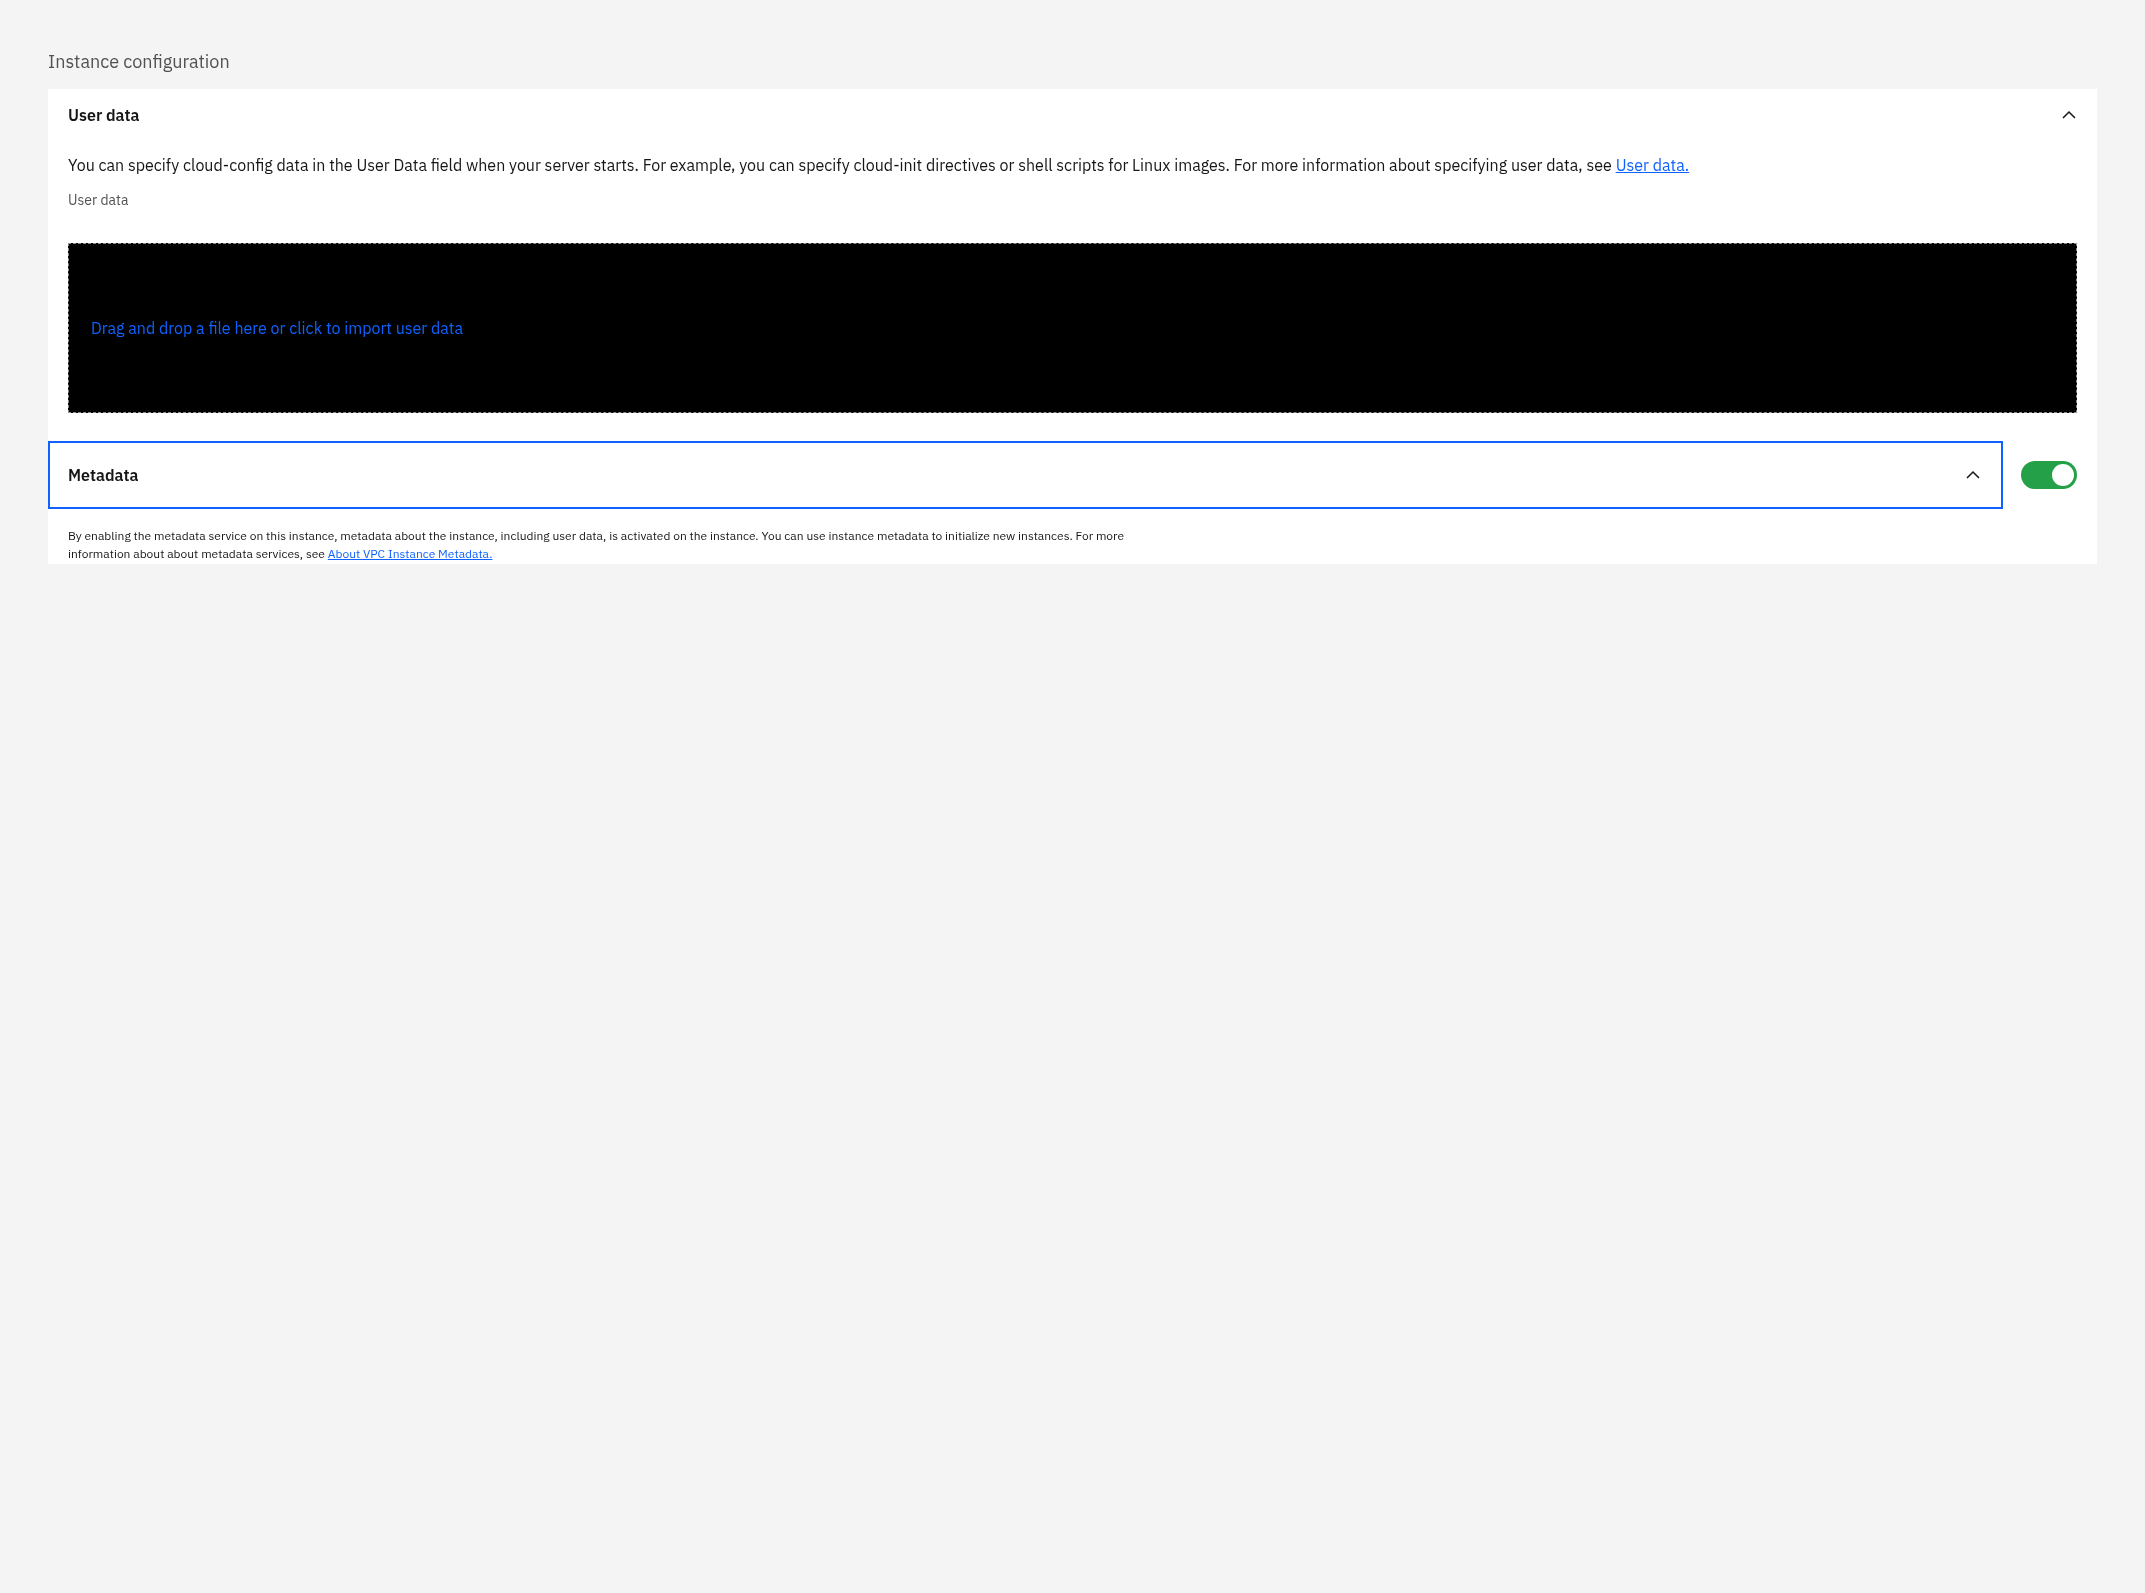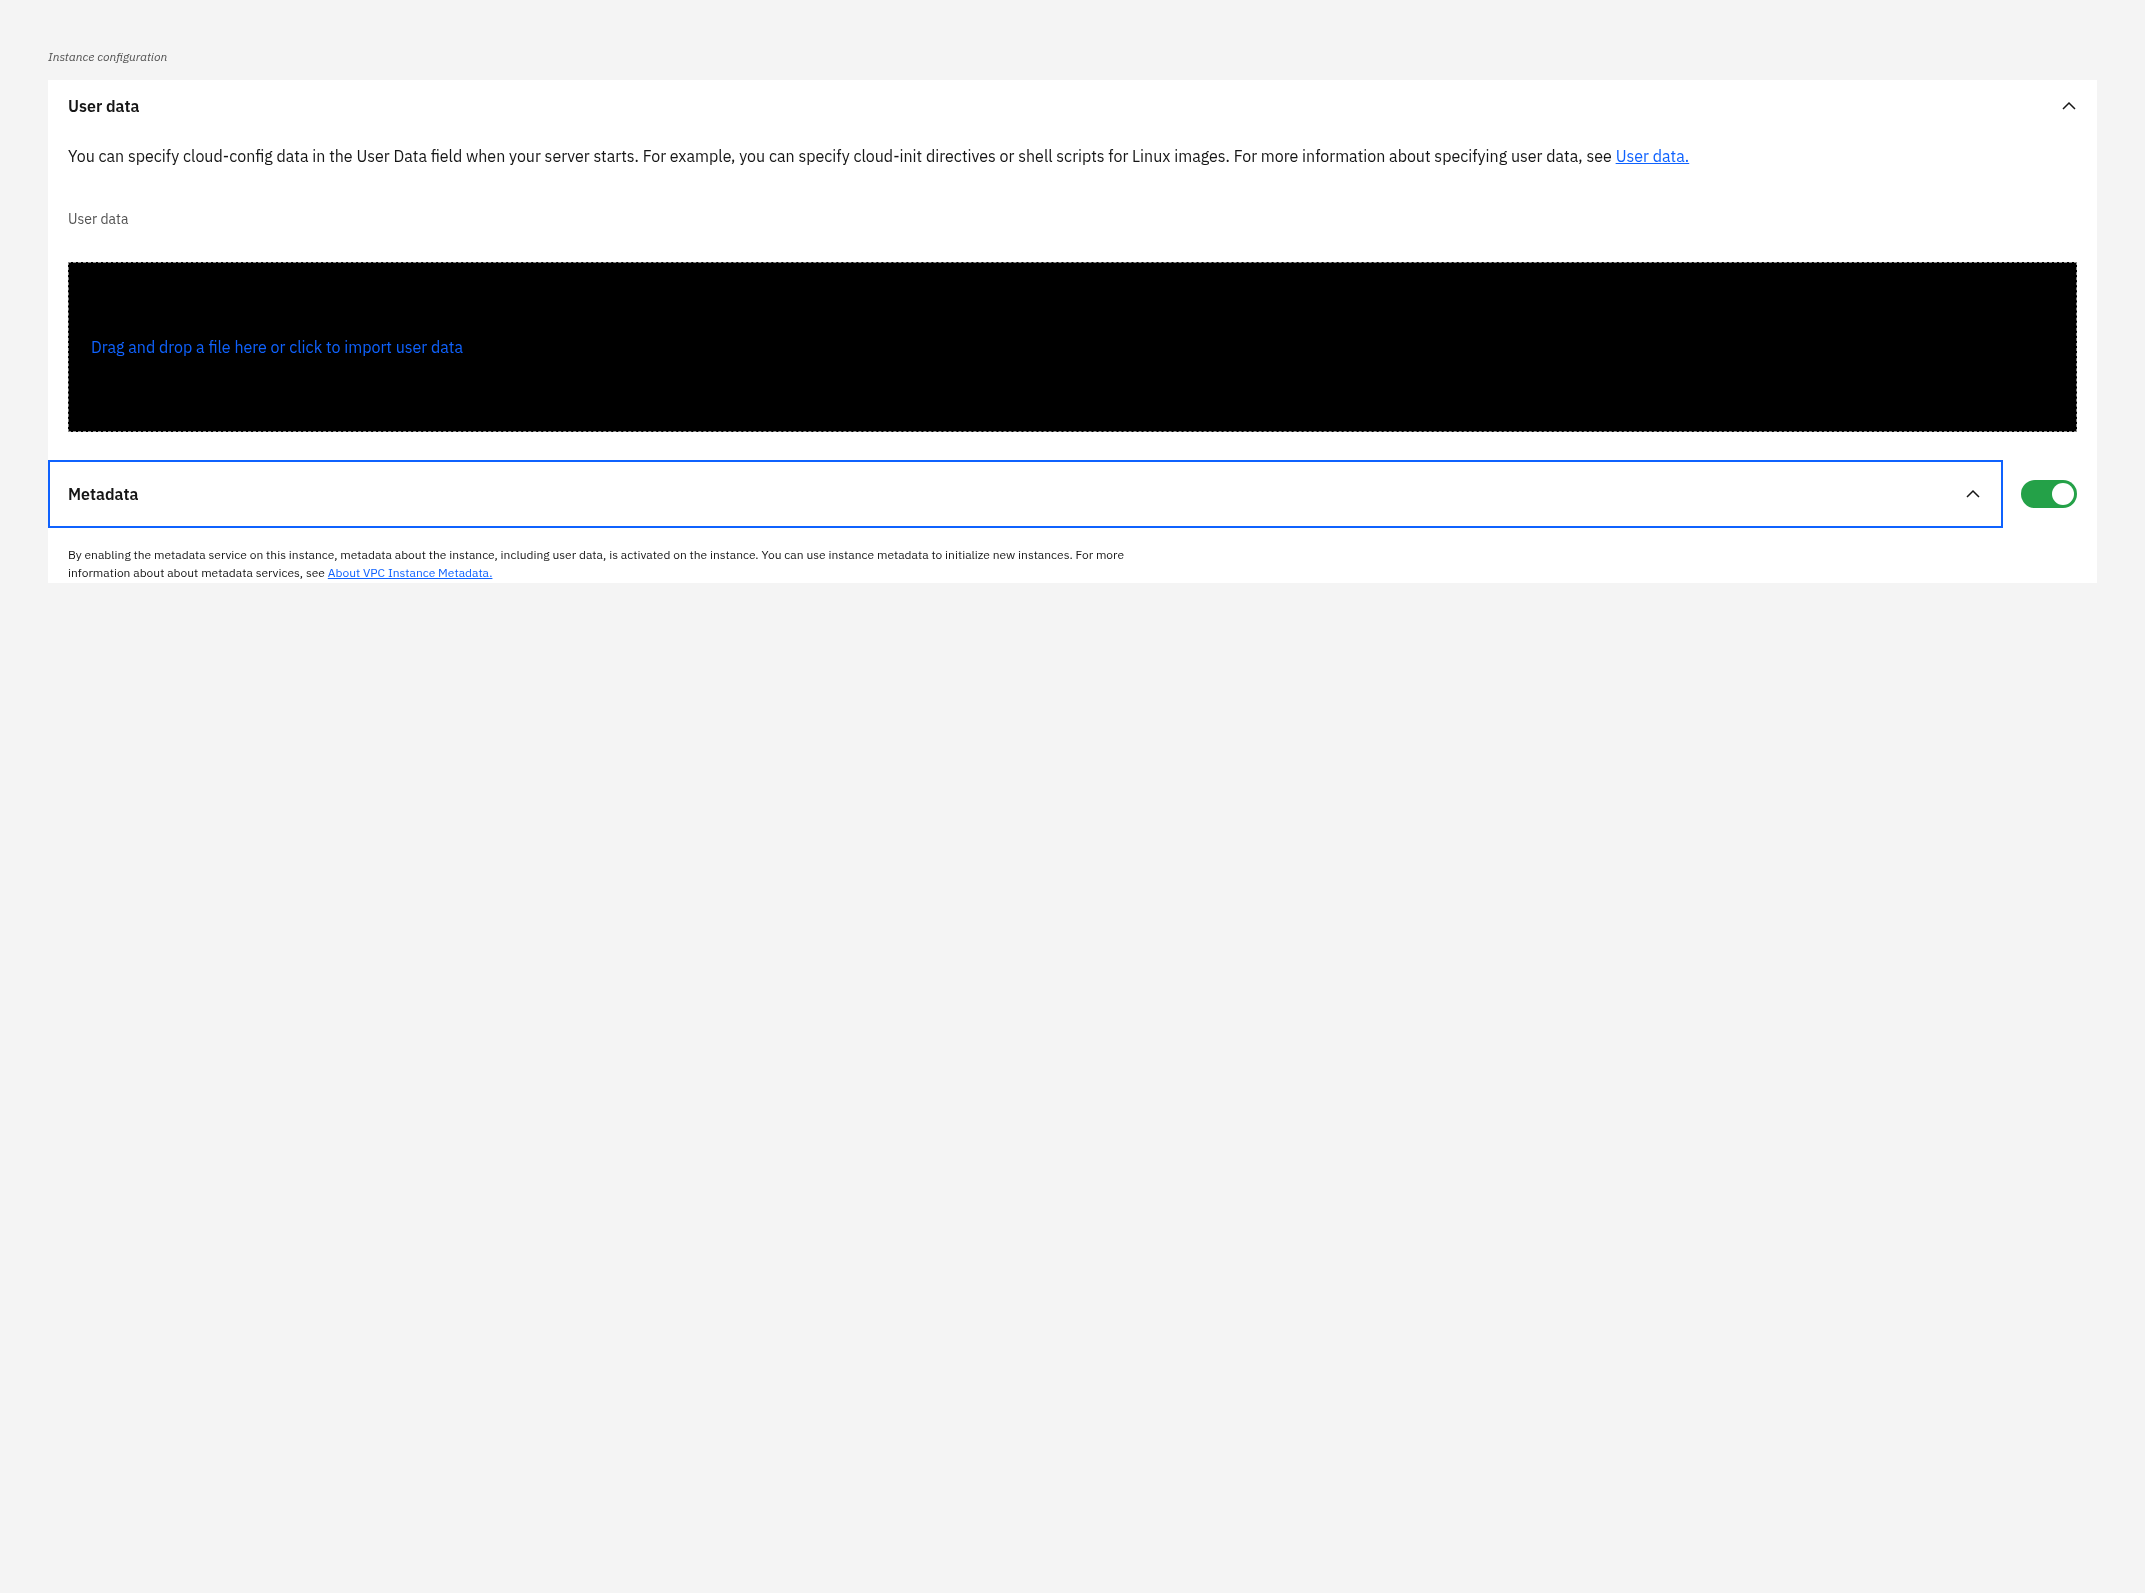--- a/index.html
+++ b/index.html
@@ -13,24 +13,23 @@
     .outer {
       padding: 48px;
     }
     .page-title {
       font-size: 28px;
       font-weight: 400;
       color: #161616;
       margin-bottom: 36px;
     }
     .section-label {
-      font-size: 12px;
+      font-size: 18px;
       color: #525252;
       margin-bottom: 14px;
-      font-style: italic;
     }
     .panel-wrap {
       background: #ffffff;
       position: relative;
     }
     .accordion-head {
       display: flex;
       align-items: center;
       justify-content: space-between;
       padding: 14px 20px 14px 20px;
@@ -47,21 +46,21 @@
       height: 16px;
       stroke: #161616;
       fill: none;
       stroke-width: 1.5;
     }
     .accordion-body.ud { padding: 12px 20px 28px 20px; background:#ffffff; }
     .desc {
       font-size: 16px;
       color: #161616;
       line-height: 1.55;
-      margin-bottom: 40px;
+      margin-bottom: 12px;
     }
     .link {
       color: #0f62fe;
       text-decoration: underline;
       cursor: pointer;
     }
     .field-label {
       font-size: 14px;
       color: #525252;
       margin-bottom: 10px;

